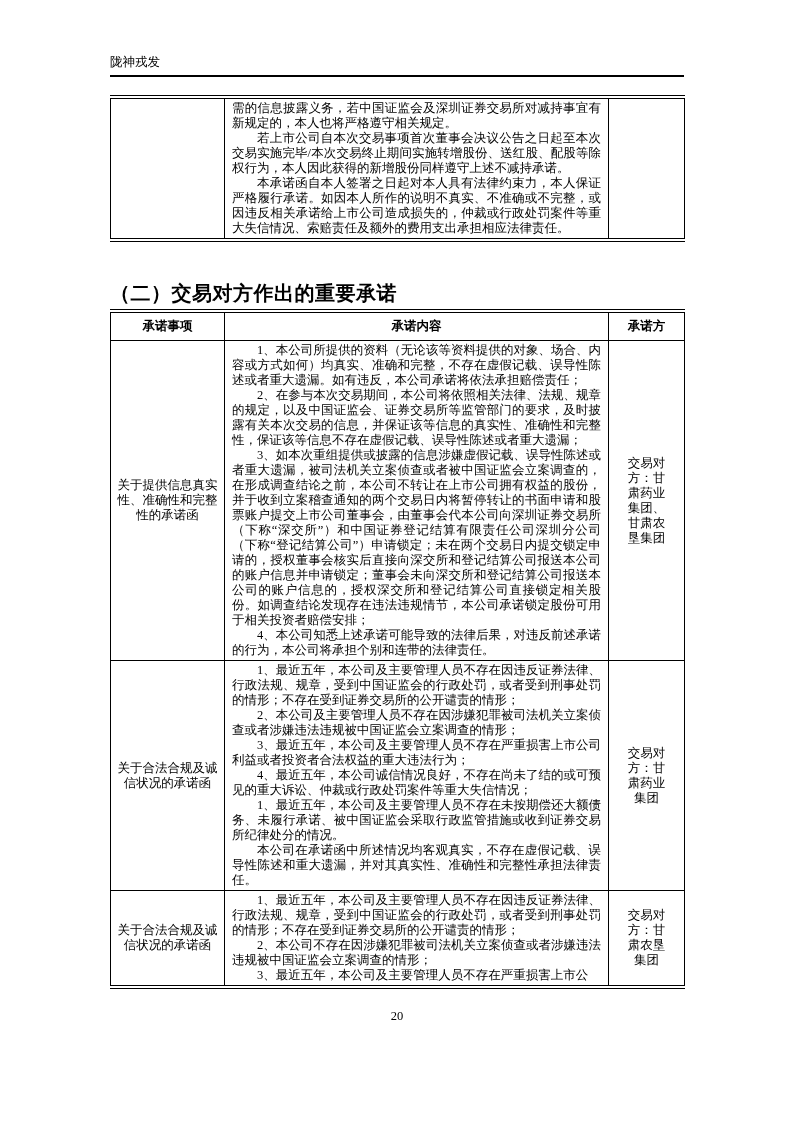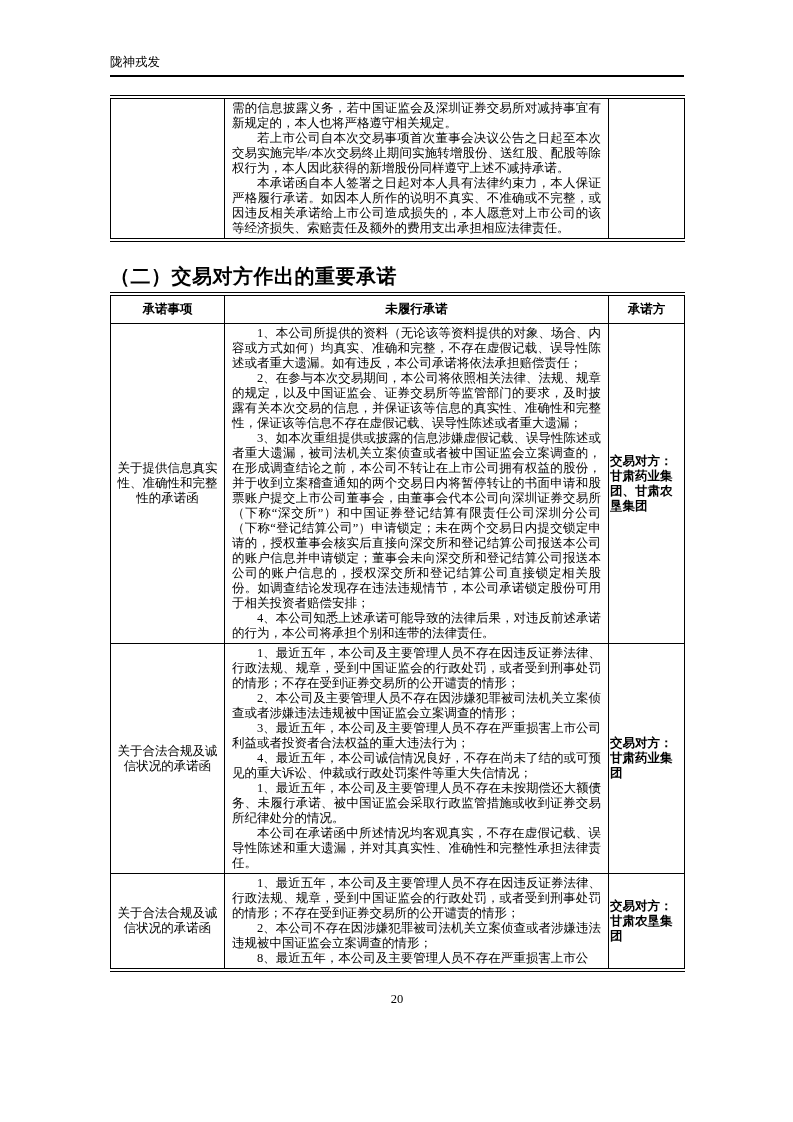--- a/index.html
+++ b/index.html
@@ -11,28 +11,28 @@
   }
   .header-bar{display:flex;justify-content:space-between;align-items:center;
     font-size:12.5px;line-height:16px;}
   .header-rule{border-bottom:2px solid #000;margin-top:5px;}
   table{border-collapse:collapse;table-layout:fixed;width:574px;
     font-size:12.5px;line-height:15px;}
   .tbl{border:1px solid #000;border-top:4px double #000;border-bottom:4px double #000;}
   .tbl td,.tbl th{border:1px solid #000;padding:2px 7px;vertical-align:top;box-sizing:border-box;}
   .tbl th{font-weight:bold;text-align:center;padding:6px 4px;}
   td.cell-item{vertical-align:middle;text-align:center;padding:16px 6px;}
-  td.cell-party{vertical-align:middle;text-align:left;padding:4px 1px;font-weight:bold;}
+  td.cell-party{vertical-align:middle;text-align:center;padding:4px 17px;}
   td.cell-content{text-align:justify;}
   .para{margin:0;text-indent:2em;}
   .para.cont{text-indent:0;}
   .tbl-continued{margin-top:18px;}
   .section-heading{
     font-family:"Liberation Sans","DejaVu Sans",sans-serif;
-    font-weight:bold;font-size:20px;line-height:28px;margin-top:20px;
+    font-weight:bold;font-size:20px;line-height:28px;margin-top:37px;
     letter-spacing:0.5px;
   }
   .tbl-commitments{margin-top:2px;}
   .page-number{text-align:center;font-size:12.5px;margin-top:20px;}
 </style>
 </head>
 <body>
 
 <div class="page">
 
@@ -46,39 +46,39 @@
         <col style="width:114px">
         <col style="width:384px">
         <col style="width:76px">
       </colgroup>
     <tbody>
         <tr>
       <td class="cell-item"></td>
       <td class="cell-content">
         <p class="para cont">需的信息披露义务，若中国证监会及深圳证券交易所对减持事宜有新规定的，本人也将严格遵守相关规定。</p>
         <p class="para">若上市公司自本次交易事项首次董事会决议公告之日起至本次交易实施完毕/本次交易终止期间实施转增股份、送红股、配股等除权行为，本人因此获得的新增股份同样遵守上述不减持承诺。</p>
-        <p class="para">本承诺函自本人签署之日起对本人具有法律约束力，本人保证严格履行承诺。如因本人所作的说明不真实、不准确或不完整，或因违反相关承诺给上市公司造成损失的，本人愿意对上市公司的该等经济损失、索赔责任及额外的费用支出承担相应法律责任。</p>
+        <p class="para">本承诺函自本人签署之日起对本人具有法律约束力，本人保证严格履行承诺。如因本人所作的说明不真实、不准确或不完整，或因违反相关承诺给上市公司造成损失的，仲裁或行政处罚案件等重大失信情况、索赔责任及额外的费用支出承担相应法律责任。</p>
       </td>
       <td class="cell-party"></td>
     </tr>
   </tbody>
     </table>
 
   <div class="section-heading">（二）交易对方作出的重要承诺</div>
 
   <table class="tbl tbl-commitments">
     <colgroup>
         <col style="width:114px">
         <col style="width:384px">
         <col style="width:76px">
       </colgroup>
     <tbody>
         <tr>
       <th>承诺事项</th>
-      <th>未履行承诺</th>
+      <th>承诺内容</th>
       <th>承诺方</th>
     </tr>
 
     <tr>
       <td class="cell-item">关于提供信息真实性、准确性和完整性的承诺函</td>
       <td class="cell-content">
         <p class="para">1、本公司所提供的资料（无论该等资料提供的对象、场合、内容或方式如何）均真实、准确和完整，不存在虚假记载、误导性陈述或者重大遗漏。如有违反，本公司承诺将依法承担赔偿责任；</p>
         <p class="para">2、在参与本次交易期间，本公司将依照相关法律、法规、规章的规定，以及中国证监会、证券交易所等监管部门的要求，及时披露有关本次交易的信息，并保证该等信息的真实性、准确性和完整性，保证该等信息不存在虚假记载、误导性陈述或者重大遗漏；</p>
         <p class="para">3、如本次重组提供或披露的信息涉嫌虚假记载、误导性陈述或者重大遗漏，被司法机关立案侦查或者被中国证监会立案调查的，在形成调查结论之前，本公司不转让在上市公司拥有权益的股份，并于收到立案稽查通知的两个交易日内将暂停转让的书面申请和股票账户提交上市公司董事会，由董事会代本公司向深圳证券交易所（下称“深交所”）和中国证券登记结算有限责任公司深圳分公司（下称“登记结算公司”）申请锁定；未在两个交易日内提交锁定申请的，授权董事会核实后直接向深交所和登记结算公司报送本公司的账户信息并申请锁定；董事会未向深交所和登记结算公司报送本公司的账户信息的，授权深交所和登记结算公司直接锁定相关股份。如调查结论发现存在违法违规情节，本公司承诺锁定股份可用于相关投资者赔偿安排；</p>
         <p class="para">4、本公司知悉上述承诺可能导致的法律后果，对违反前述承诺的行为，本公司将承担个别和连带的法律责任。</p>
@@ -97,21 +97,21 @@
         <p class="para">本公司在承诺函中所述情况均客观真实，不存在虚假记载、误导性陈述和重大遗漏，并对其真实性、准确性和完整性承担法律责任。</p>
       </td>
       <td class="cell-party">交易对方：甘肃药业集团</td>
     </tr>
 
     <tr>
       <td class="cell-item">关于合法合规及诚信状况的承诺函</td>
       <td class="cell-content">
         <p class="para">1、最近五年，本公司及主要管理人员不存在因违反证券法律、行政法规、规章，受到中国证监会的行政处罚，或者受到刑事处罚的情形；不存在受到证券交易所的公开谴责的情形；</p>
         <p class="para">2、本公司不存在因涉嫌犯罪被司法机关立案侦查或者涉嫌违法违规被中国证监会立案调查的情形；</p>
-        <p class="para">8、最近五年，本公司及主要管理人员不存在严重损害上市公</p>
+        <p class="para">3、最近五年，本公司及主要管理人员不存在严重损害上市公</p>
       </td>
       <td class="cell-party">交易对方：甘肃农垦集团</td>
     </tr>
   </tbody>
     </table>
 
   <div class="page-number">20</div>
 
 </div>
 

